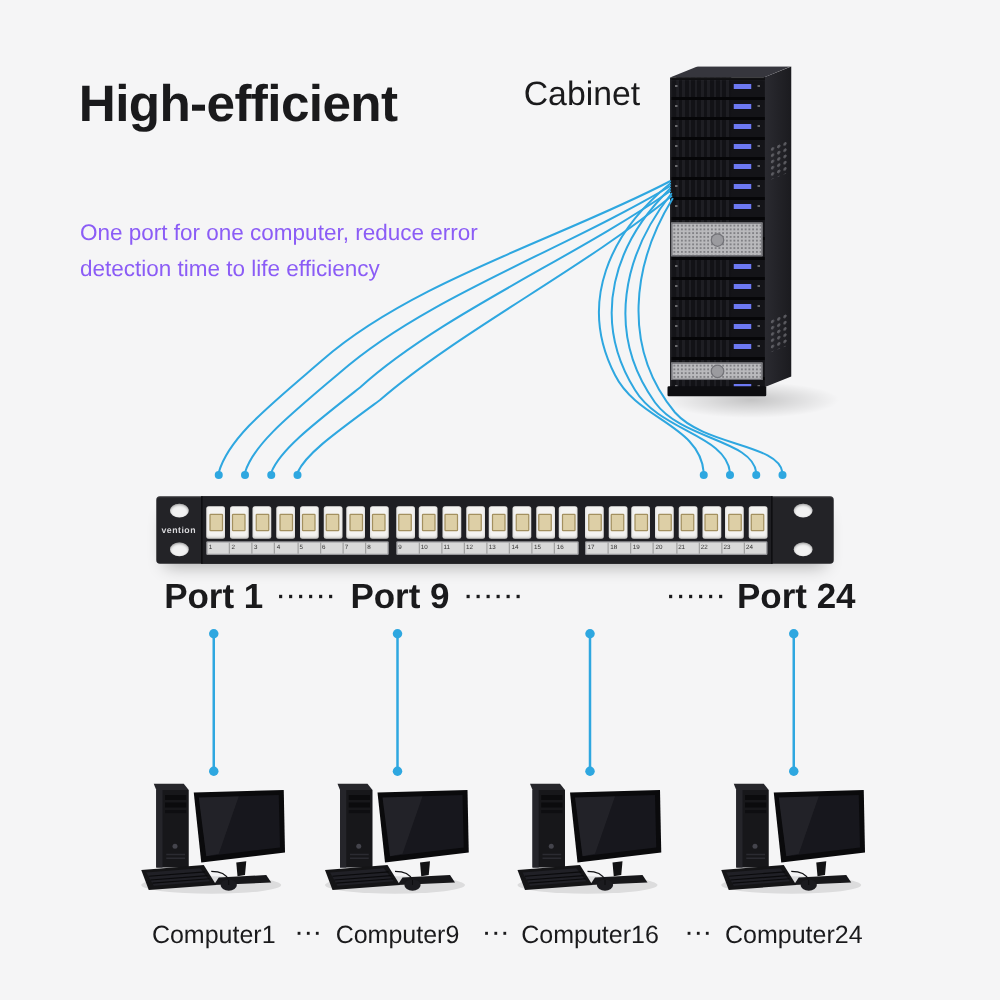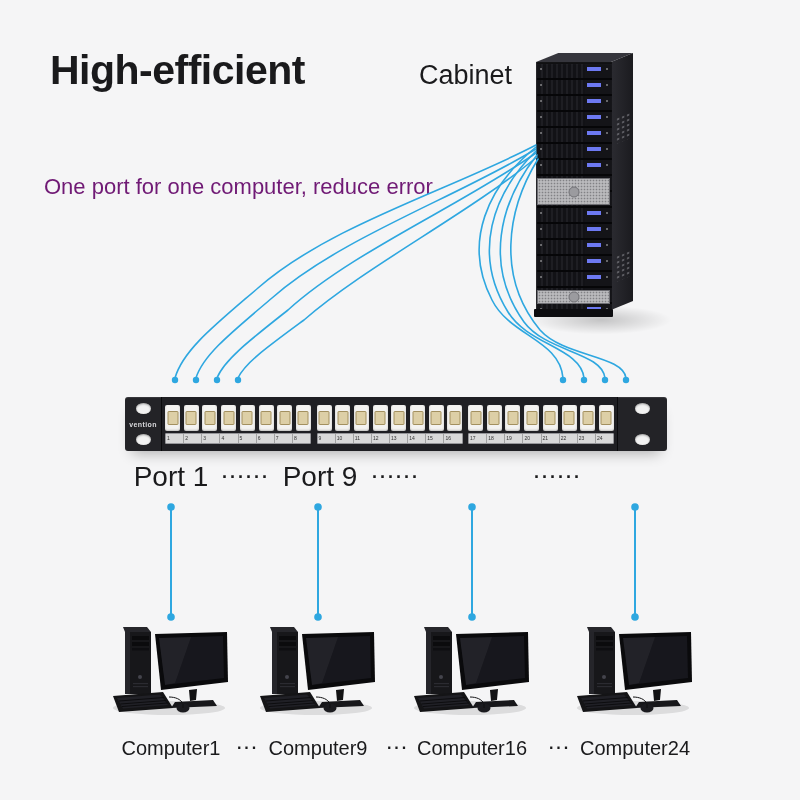--- a/index.html
+++ b/index.html
@@ -3,24 +3,24 @@
 <meta charset="utf-8">
 <style>
   html,body{margin:0;padding:0;}
   .canvas{
     position:relative; width:800px; height:800px; overflow:hidden;
     background:#f5f5f6;
     font-family:"Liberation Sans", sans-serif;
     color:#1b1b1d;
   }
   
-  .headline{position:absolute; left:50px; top:44px; margin:0; font-size:41px; line-height:53px;
+  .headline{position:absolute; left:50px; top:44px; margin:13px; font-size:41px; line-height:53px;
     font-weight:700; letter-spacing:-0.5px; color:#1a1a1c;}
   .headline span{display:block;}
-  .subtitle{position:absolute; left:44px; top:172px; margin:0; font-size:22px; line-height:29px; color:#701a75;}
+  .subtitle{position:absolute; left:64px; top:172px; margin:0; font-size:18px; line-height:29px; color:#8b5cf6;}
   .subtitle span{display:block;}
   .cabinet-label{position:absolute; left:419px; top:60px; font-size:27px; font-weight:500; color:#1a1a1c;}
 
   
   .cab-shadow{position:absolute; left:503px; top:300px; width:196px; height:40px;
     background:radial-gradient(ellipse closest-side, rgba(0,0,0,.20), rgba(0,0,0,0) 72%);}
   .cab-top{position:absolute; left:536px; top:53px; width:97px; height:9px; background:#36363d;
     clip-path:polygon(0 100%, 77.3% 100%, 100% 0, 23% 0);}
   .cab-side{position:absolute; left:611px; top:62px; width:22px; height:248px;
     background:linear-gradient(90deg,#2b2b31,#1b1b1f);
@@ -73,39 +73,40 @@
     box-shadow:inset 0 -1px 2px rgba(0,0,0,.22);}
   .jack::after{content:""; position:absolute; left:50%; top:6px; transform:translateX(-50%);
     width:9px; height:12px; background:#ddcfa6; border:1px solid #a3905f; border-radius:1px;}
   .num-strip{margin-top:2px; height:9px; background:#d9d9d9; border:1px solid #96969a;
     border-radius:1px; display:flex; overflow:hidden;}
   .pn{flex:1; font-size:5px; line-height:8px; color:#333; padding-left:1px; border-right:1px solid rgba(0,0,0,.25);}
   .pn:last-child{border-right:none;}
 
   
   .row-label{position:absolute; transform:translateX(-50%); white-space:nowrap; color:#1a1a1c;}
-  .port-label{top:461px; font-size:28px; font-weight:400;}
+  .port-label{top:461px; font-size:28px; font-weight:700;}
   .dots{position:absolute; transform:translateX(-50%); color:#1a1a1c; letter-spacing:2px; font-weight:700;}
   .dots-port{top:467px; font-size:18px;}
   .computer-label{top:737px; font-size:20px; font-weight:500;}
   .dots-comp{top:739px; font-size:16px;}
 
   
   .pc{position:absolute; top:620px; width:120px; height:96px;}
 </style>
 </head>
 <body>
 
 <div class="canvas">
 
   <h1 class="headline">
     <span>High-efficient</span>
   </h1>
   <p class="subtitle">
     <span>One port for one computer, reduce error</span>
+    <span>detection time to life efficiency</span>
   </p>
 
   <div class="cabinet-label">Cabinet</div>
   <div>
     <div class="cab-shadow"></div>
     <div class="cab-top"></div>
     <div class="cab-side">
       <span class="vent v1"></span>
       <span class="vent v2"></span>
     </div>
@@ -227,20 +228,21 @@
       <span class="hole"></span>
       <span class="hole"></span>
     </div>
   </div>
 
   <span class="row-label port-label" style="left:171px">Port 1</span>
   <span class="dots dots-port" style="left:246px">······</span>
   <span class="row-label port-label" style="left:320px">Port 9</span>
   <span class="dots dots-port" style="left:396px">······</span>
   <span class="dots dots-port" style="left:558px">······</span>
+  <span class="row-label port-label" style="left:637px">Port 24</span>
 
   <svg width="0" height="0" style="position:absolute">
     <defs>
       <g id="pc-icon">
         <ellipse cx="58" cy="88" rx="56" ry="7" fill="rgba(0,0,0,0.10)"></ellipse>
 
         <polygon points="14,12 40,12 36,7 12,7" fill="#26262b"></polygon>
         <rect x="14" y="12" width="26" height="62" fill="#17171a"></rect>
         <rect x="14" y="12" width="5" height="62" fill="#25252a"></rect>
         <rect x="21" y="16" width="17" height="4" fill="#0b0b0d"></rect>

